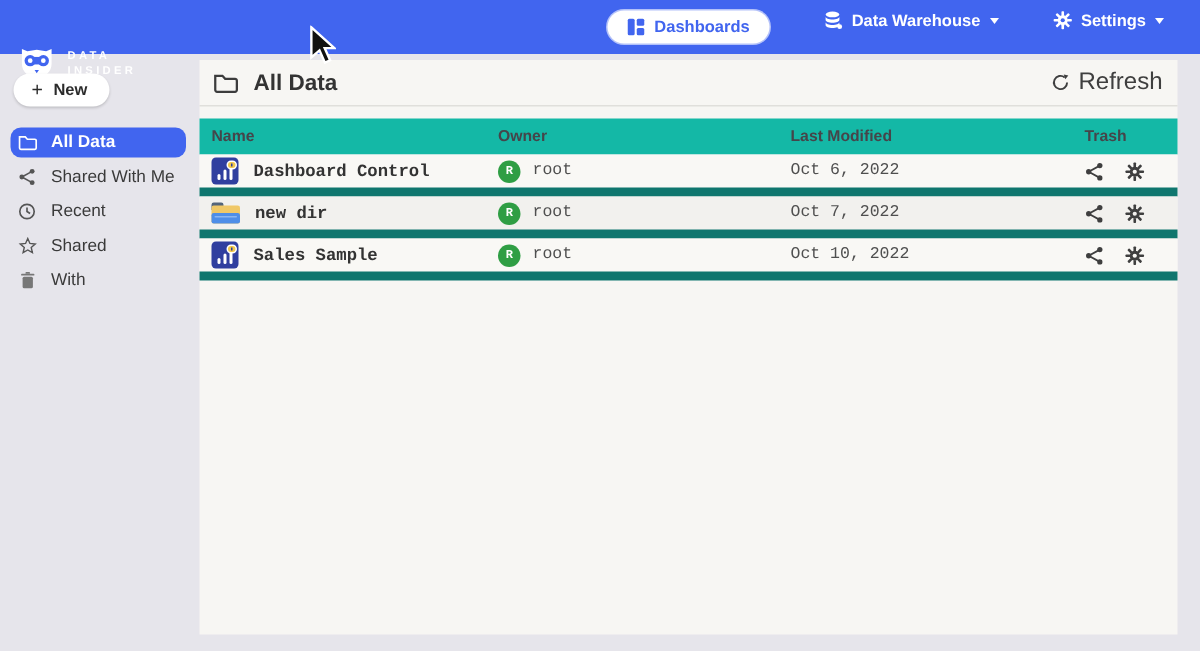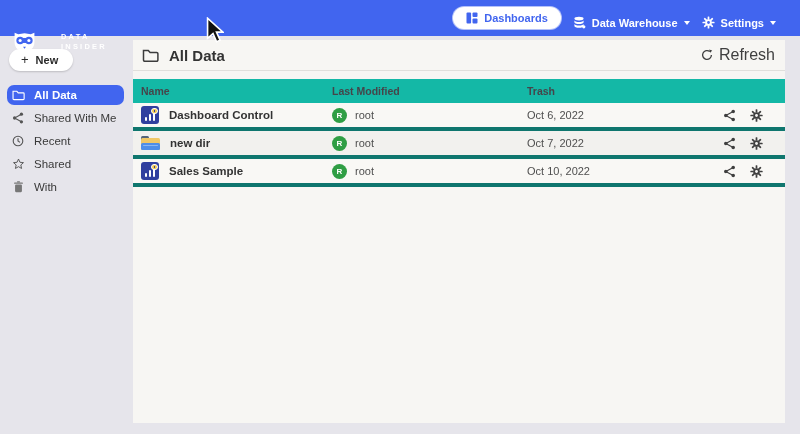--- a/index.html
+++ b/index.html
@@ -10,26 +10,26 @@
     position:relative;
     -webkit-font-smoothing:antialiased;
   }
 
   
   .topbar {
     position:absolute; left:0; top:0; width:800px; height:36px;
     background:#4165ef; display:flex; align-items:center;
     padding:0 24px 0 12px; color:#fff;
   }
-  .brand { display:flex; align-items:center; gap:24px;margin-top:47px; }
+  .brand { display:flex; align-items:center; gap:8px;margin-top:47px; }
   .brand-text { display:flex; flex-direction:column; line-height:1.25; }
   .brand-text span {
     font-size:7.5px; font-weight:bold; letter-spacing:2.2px; color:#fff;
   }
-  .topnav { margin-left:auto; display:flex; align-items:flex-end; gap:12px; }
+  .topnav { margin-left:auto; display:flex; align-items:flex-start; gap:36px; }
   .topnav-item {
     display:flex; align-items:center; gap:6px;
     font-size:11px; font-weight:bold; color:#fff; cursor:default;
   }
   .topnav-item.pill {
     background:#fff; color:#4165ef; border-radius:15px;
     padding:5px 13px; box-shadow:0 0 0 1px rgba(255,255,255,.6);
   }
   .chev {
     width:0; height:0; border-left:3.5px solid transparent;
@@ -77,21 +77,21 @@
 
   .table { margin-top:8px; }
   .trow {
     display:grid; grid-template-columns:191px 195px 196px 1fr;
     align-items:center; padding-left:8px;
   }
   .thead {
     height:24px; background:#14b8a6; font-size:10.5px; font-weight:bold;
     color:#45454a;
   }
-  .tbody .trow { height:28px; border-bottom:4px solid #0f766e; }
+  .tbody .trow { height:28px; border-bottom:6px solid #0f766e;font-family:Liberation Mono, monospace; }
   .tbody .trow:nth-child(odd) { background:#f9f8f5; }
   .tbody .trow:nth-child(even) { background:#f2f1ee; }
   .cell-name { display:flex; align-items:center; gap:10px; font-size:11.5px; font-weight:bold; color:#333; }
   .cell-owner { display:flex; align-items:center; gap:8px; font-size:11px; color:#4f4f4f; }
   .cell-date { font-size:11px; color:#4f4f4f; }
   .cell-action { display:flex; align-items:center; gap:14px; }
 
   .avatar {
     width:15px; height:15px; border-radius:50%; background:#2f9e44;
     color:#fff; font-size:8px; font-weight:bold;
@@ -261,20 +261,21 @@
         <path d="M8.2 0.6 L11.2 1.4 L9.2 3.8 Z" fill="#3f3f3f"></path>
       </svg>
       <span>Refresh</span>
     </div>
   </div>
 
   <div class="table">
 
     <div class="trow thead">
       <span>Name</span>
+      <span>Owner</span>
       <span>Last Modified</span>
       <span>Trash</span>
     </div>
 
     <div class="tbody">
 
       <div class="trow">
         <div class="cell-name">
           <span class="ic-dash">
               <i></i>

